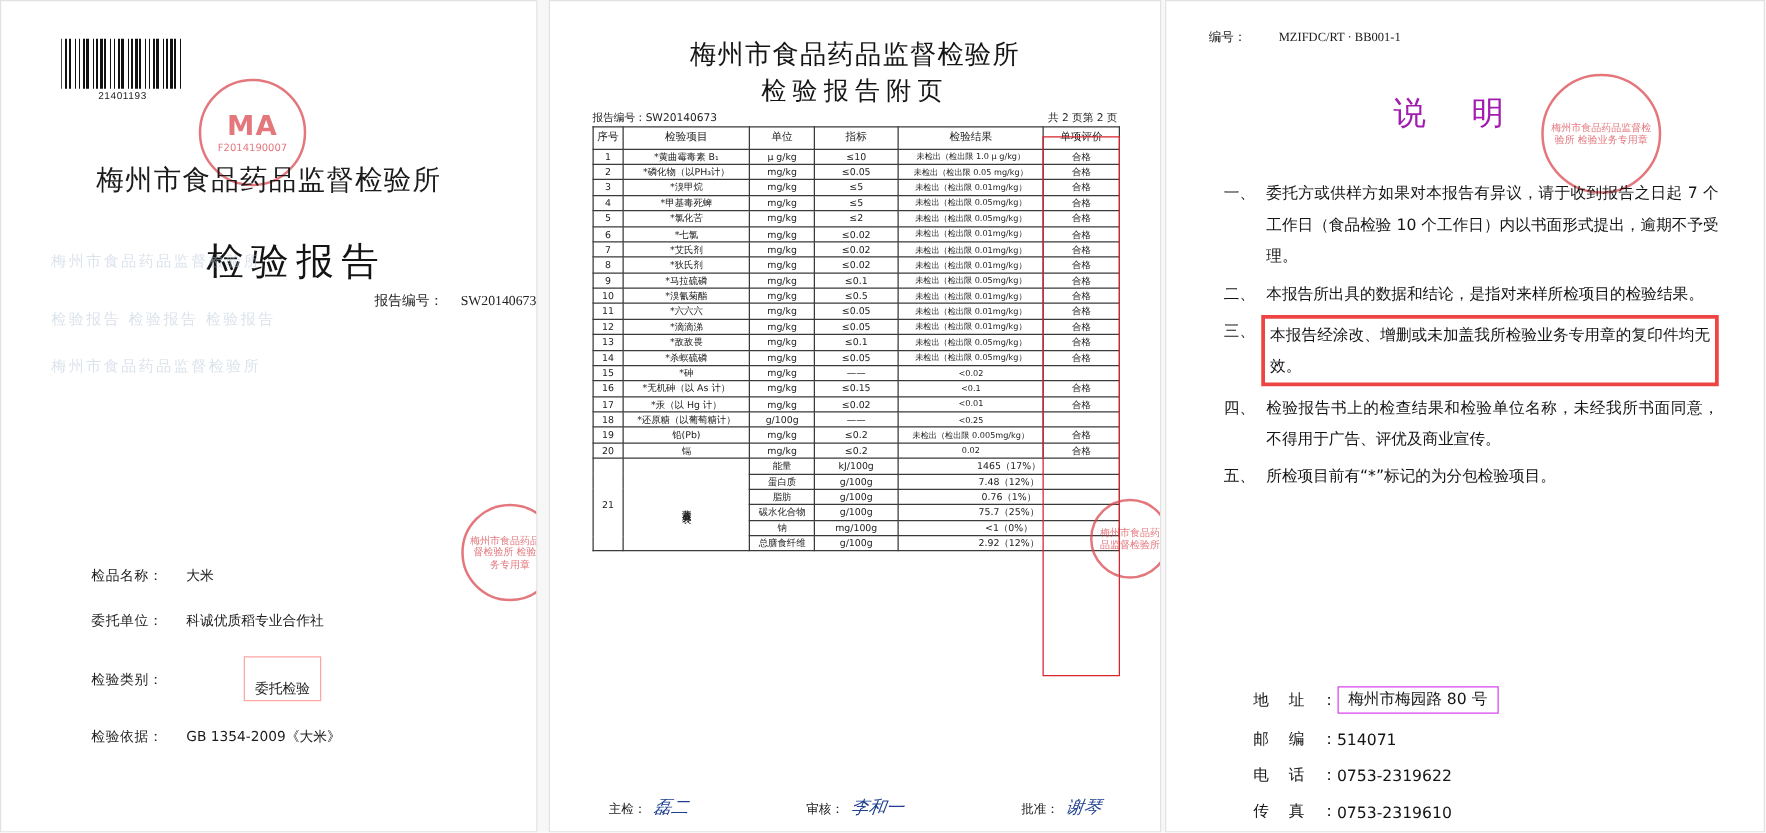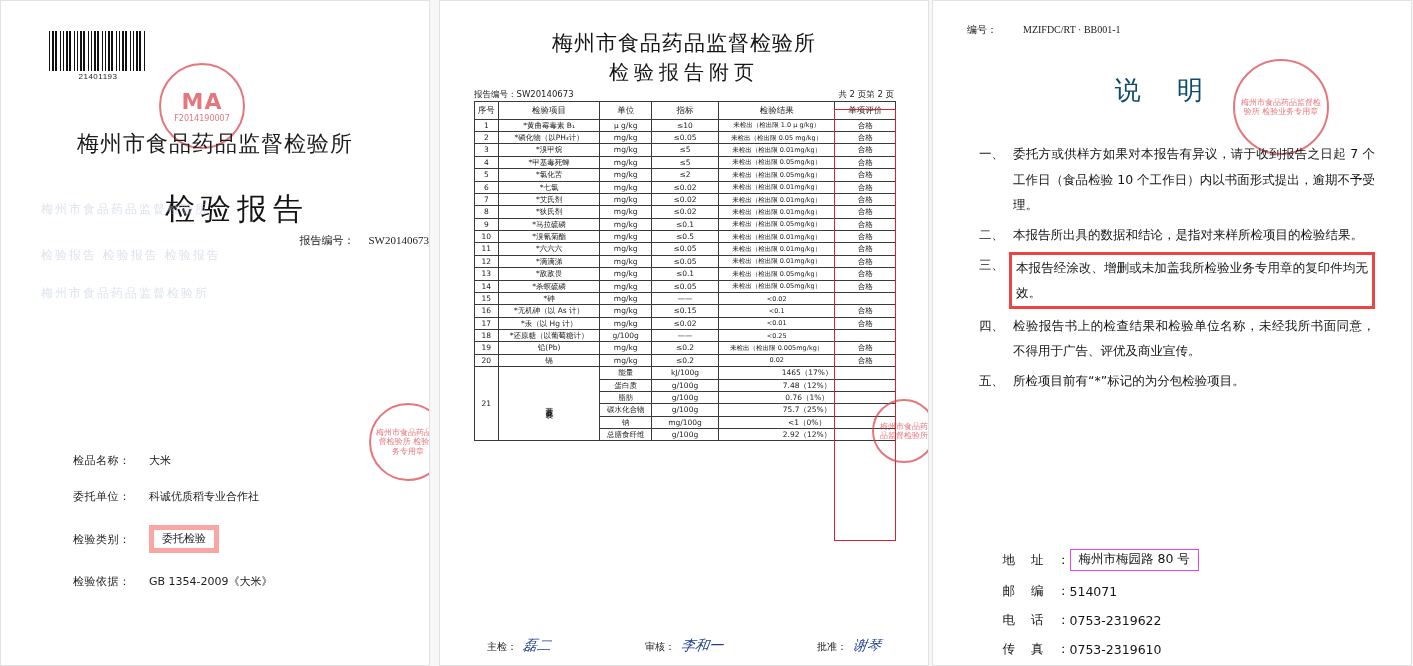--- a/index.html
+++ b/index.html
@@ -73,21 +73,21 @@
     text-align: right; font-size: 11px; color: #222;
   }
   .p1-reportno .v { margin-left: 14px; font-family: "Liberation Serif", serif; }
   .p1-fields {
     position: absolute; left: 72px; top: 452px; width: 300px;
     font-size: 11px; color: #1d1d1d;
   }
   .p1-row { display: flex; align-items: center; margin-bottom: 21px; }
   .p1-label { width: 76px; flex: none; letter-spacing: .5px; }
   .p1-val { }
-  .p1-val.boxed { border: 5px solid #fca5a5; padding: 1px 8px 2px; }
+  .p1-val.boxed { border: 1px solid #fca5a5; padding: 17px 8px 2px; margin-left: 46px; }
   .ghost {
     position: absolute; color: #b9c7d8; opacity: .5;
     font-size: 12px; letter-spacing: 2px; white-space: nowrap;
   }
   .p1-stamp-ma {
     left: 158px; top: 62px; width: 86px; height: 86px;
   }
   .p1-stamp-ma .ma {
     font-size: 22px; font-weight: bold; letter-spacing: 1px;
   }
@@ -159,21 +159,21 @@
     transform: skewX(-8deg);
   }
 
   
   .p3-no {
     position: absolute; left: 34px; top: 22px; font-size: 10px; color: #1a1a1a;
   }
   .p3-no .v { margin-left: 26px; font-family: "Liberation Serif", serif; }
   .p3-title {
     position: absolute; left: 0; right: 12px; top: 72px;
-    text-align: center; font-size: 26px; letter-spacing: 14px; color: #0c4a6e;
+    text-align: center; font-size: 26px; letter-spacing: 14px; color: #a21caf;
   }
   .p3-list {
     position: absolute; left: 46px; top: 140px; width: 396px;
     font-size: 12.5px; color: #151515; line-height: 2.05;
   }
   .p3-item { display: flex; margin-bottom: 4px; }
   .p3-idx { width: 34px; flex: none; }
   .p3-text { flex: 1; text-align: justify; }
   .p3-text.boxed {
     border: 3px solid #ef4444; padding: 0 4px; margin-left: -4px;

